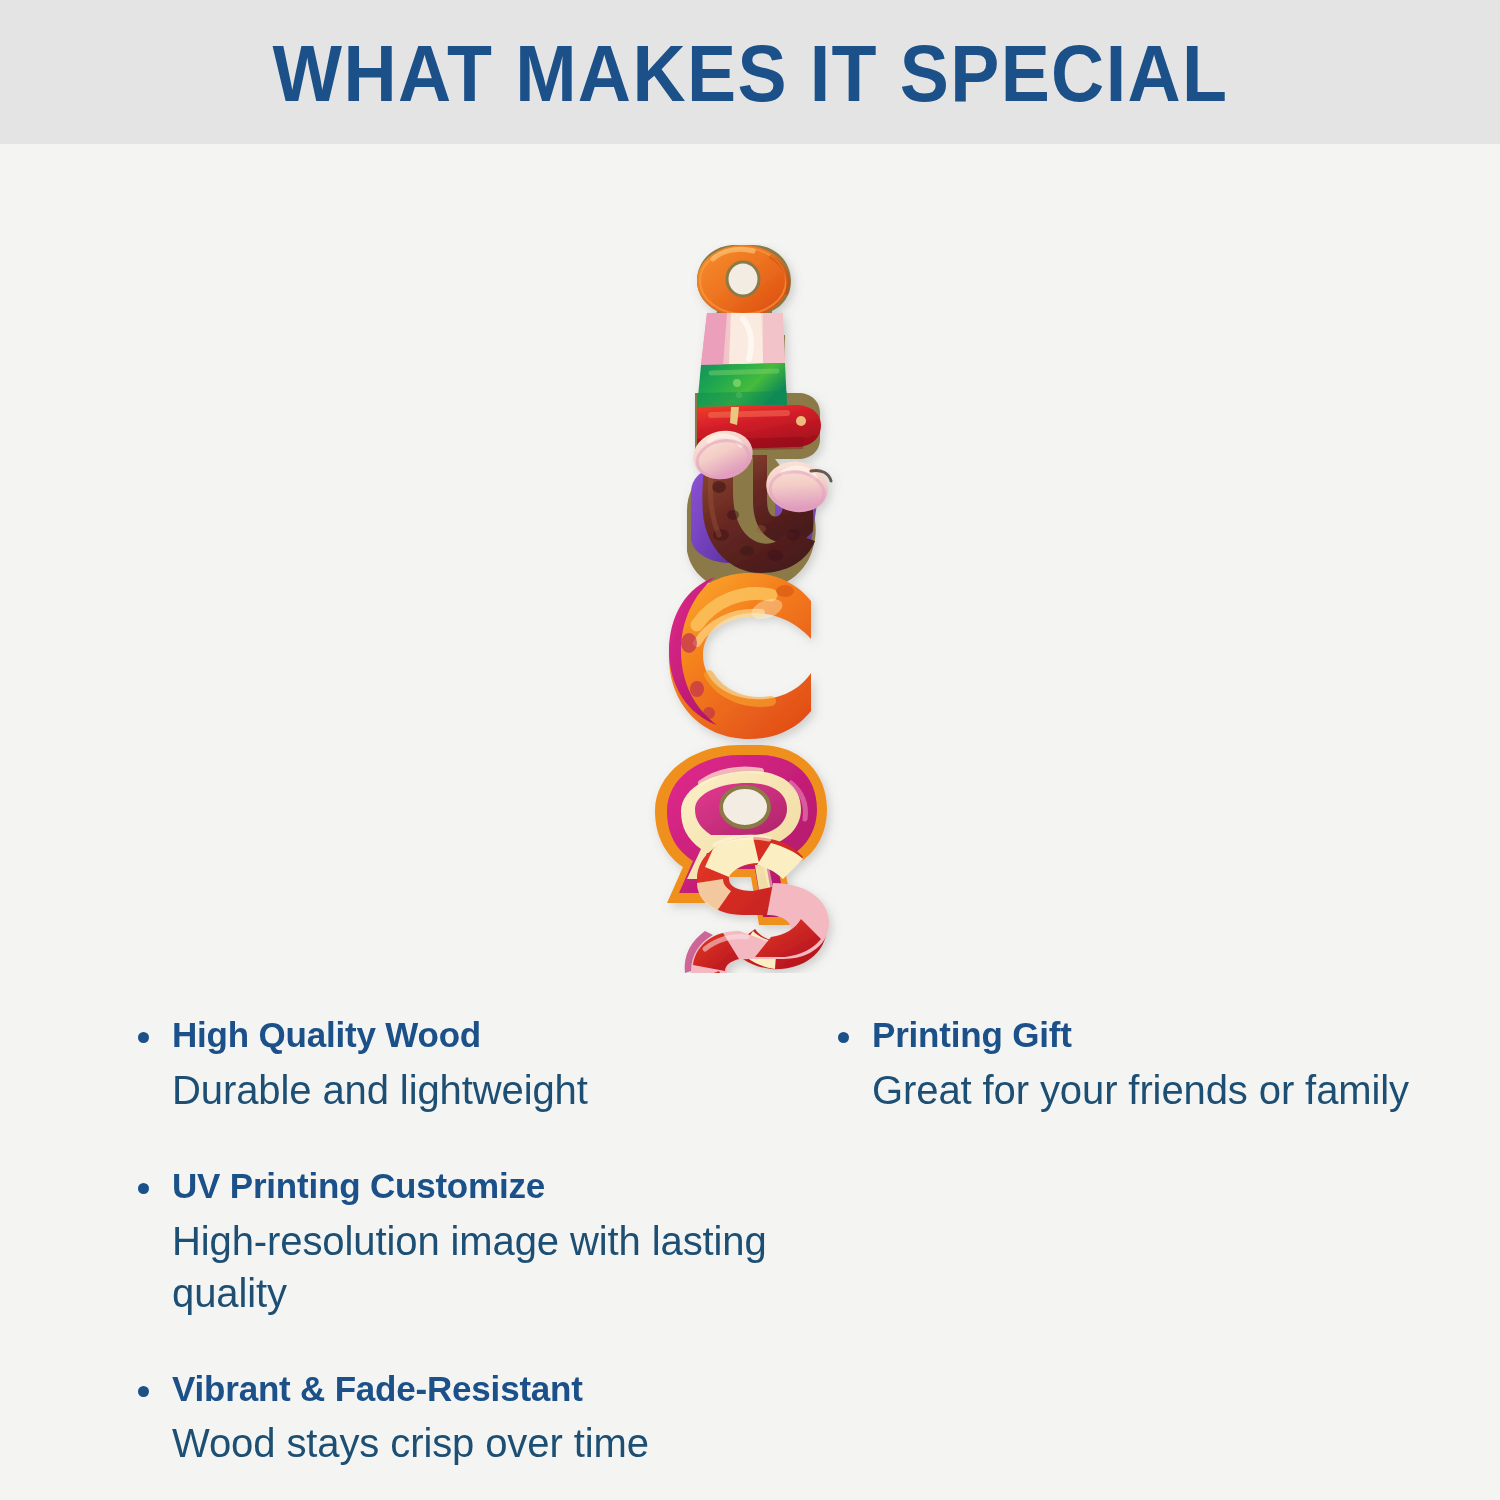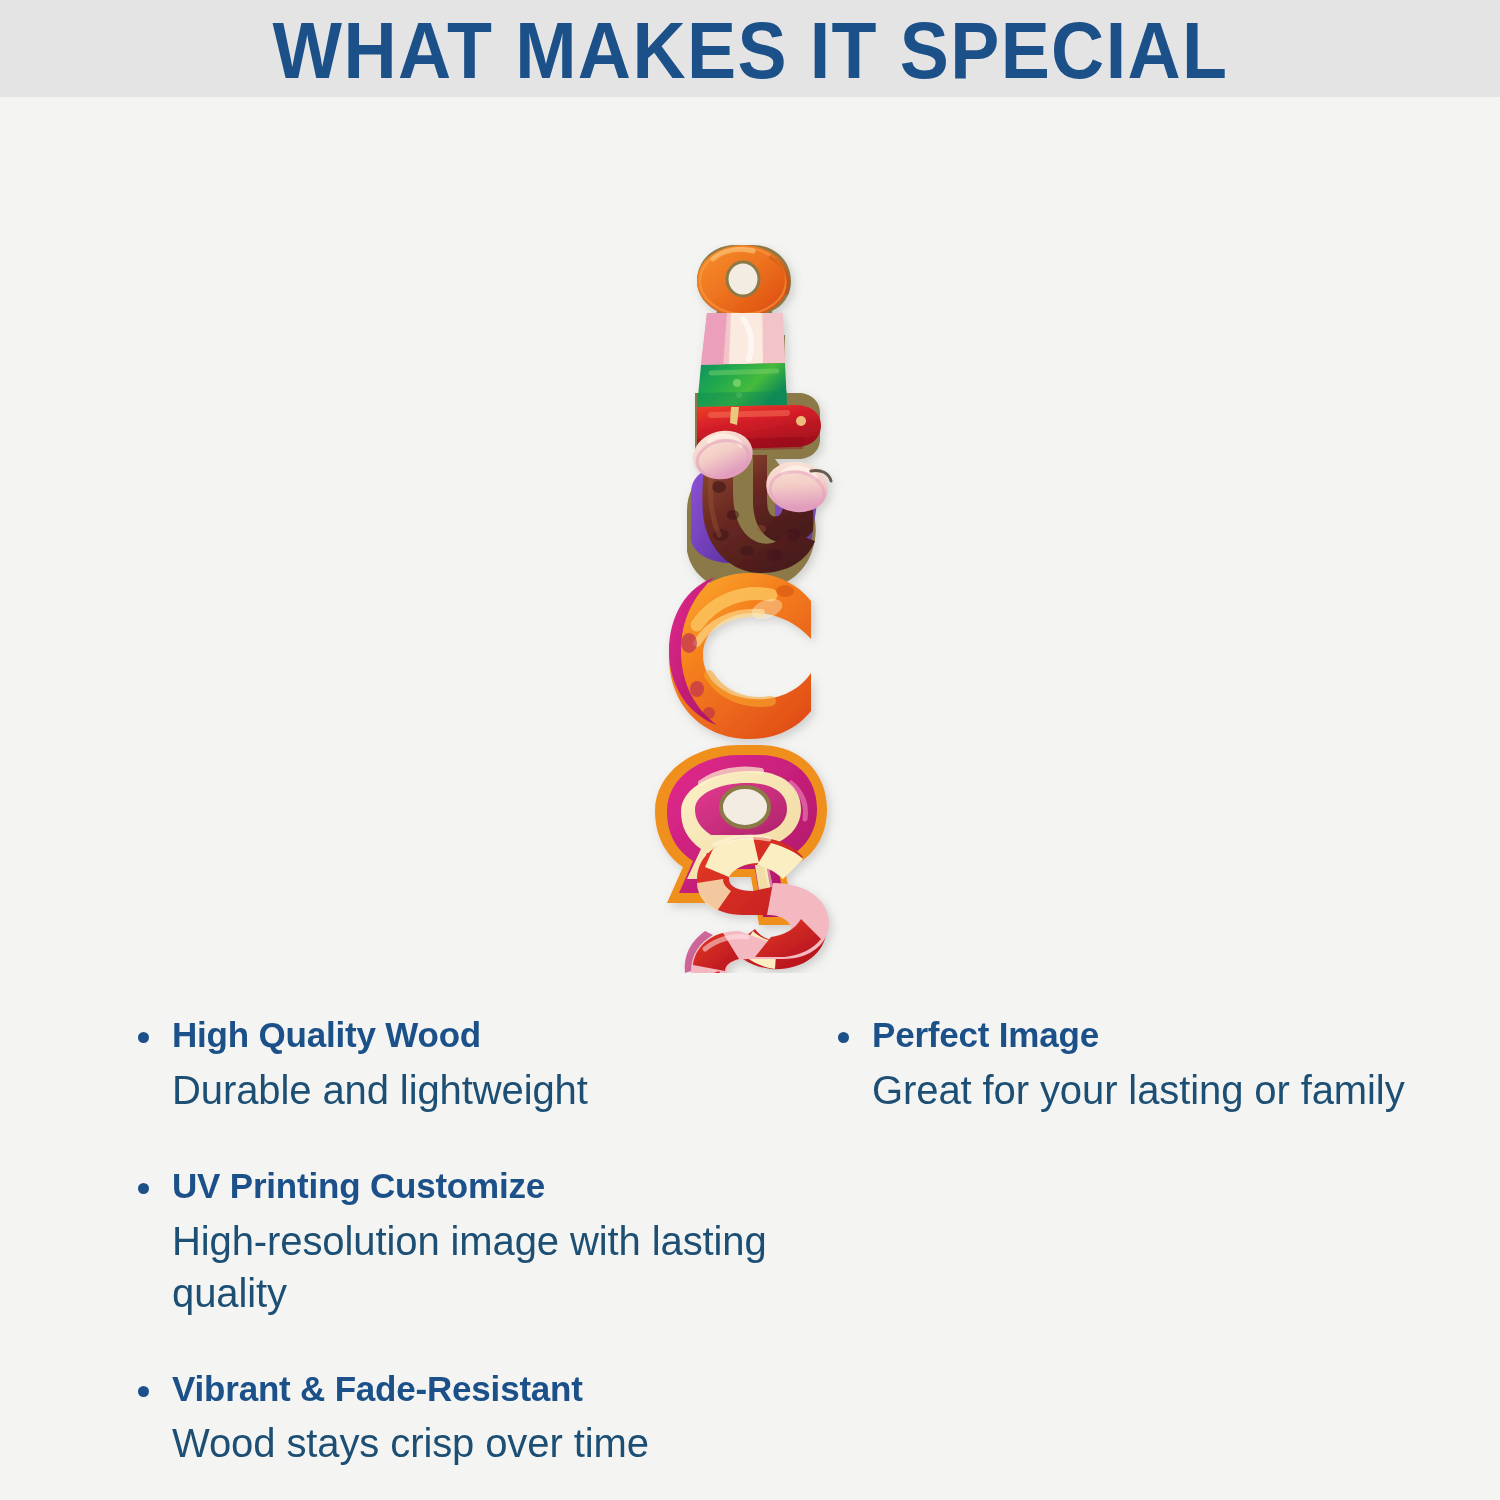--- a/index.html
+++ b/index.html
@@ -13,21 +13,21 @@
     font-family: "Liberation Sans", sans-serif;
     overflow: hidden;
     position: relative;
   }
 
   
   .header-band {
     position: absolute;
     left: 0; top: 0;
     width: 1500px;
-    height: 97px;
+    height: 144px;
     background: #e4e4e4;
     display: flex;
     align-items: center;
     justify-content: center;
   }
   .header-title {
     font-family: "Liberation Sans Narrow", "Liberation Sans", sans-serif;
     font-weight: 700;
     font-size: 80px;
     letter-spacing: 1.5px;
@@ -377,19 +377,19 @@
       <p class="feature-desc">Wood stays crisp over time</p>
     </div>
 
   </div>
 
   <div class="feature-col col-right">
 
 
     <div class="feature-item">
       <span class="feature-bullet"></span>
-      <h3 class="feature-title">Perfect Image</h3>
-      <p class="feature-desc">Great for your lasting or family</p>
+      <h3 class="feature-title">Printing Gift</h3>
+      <p class="feature-desc">Great for your friends or family</p>
     </div>
 
   </div>
 
 </div>
 
 </body></html>

